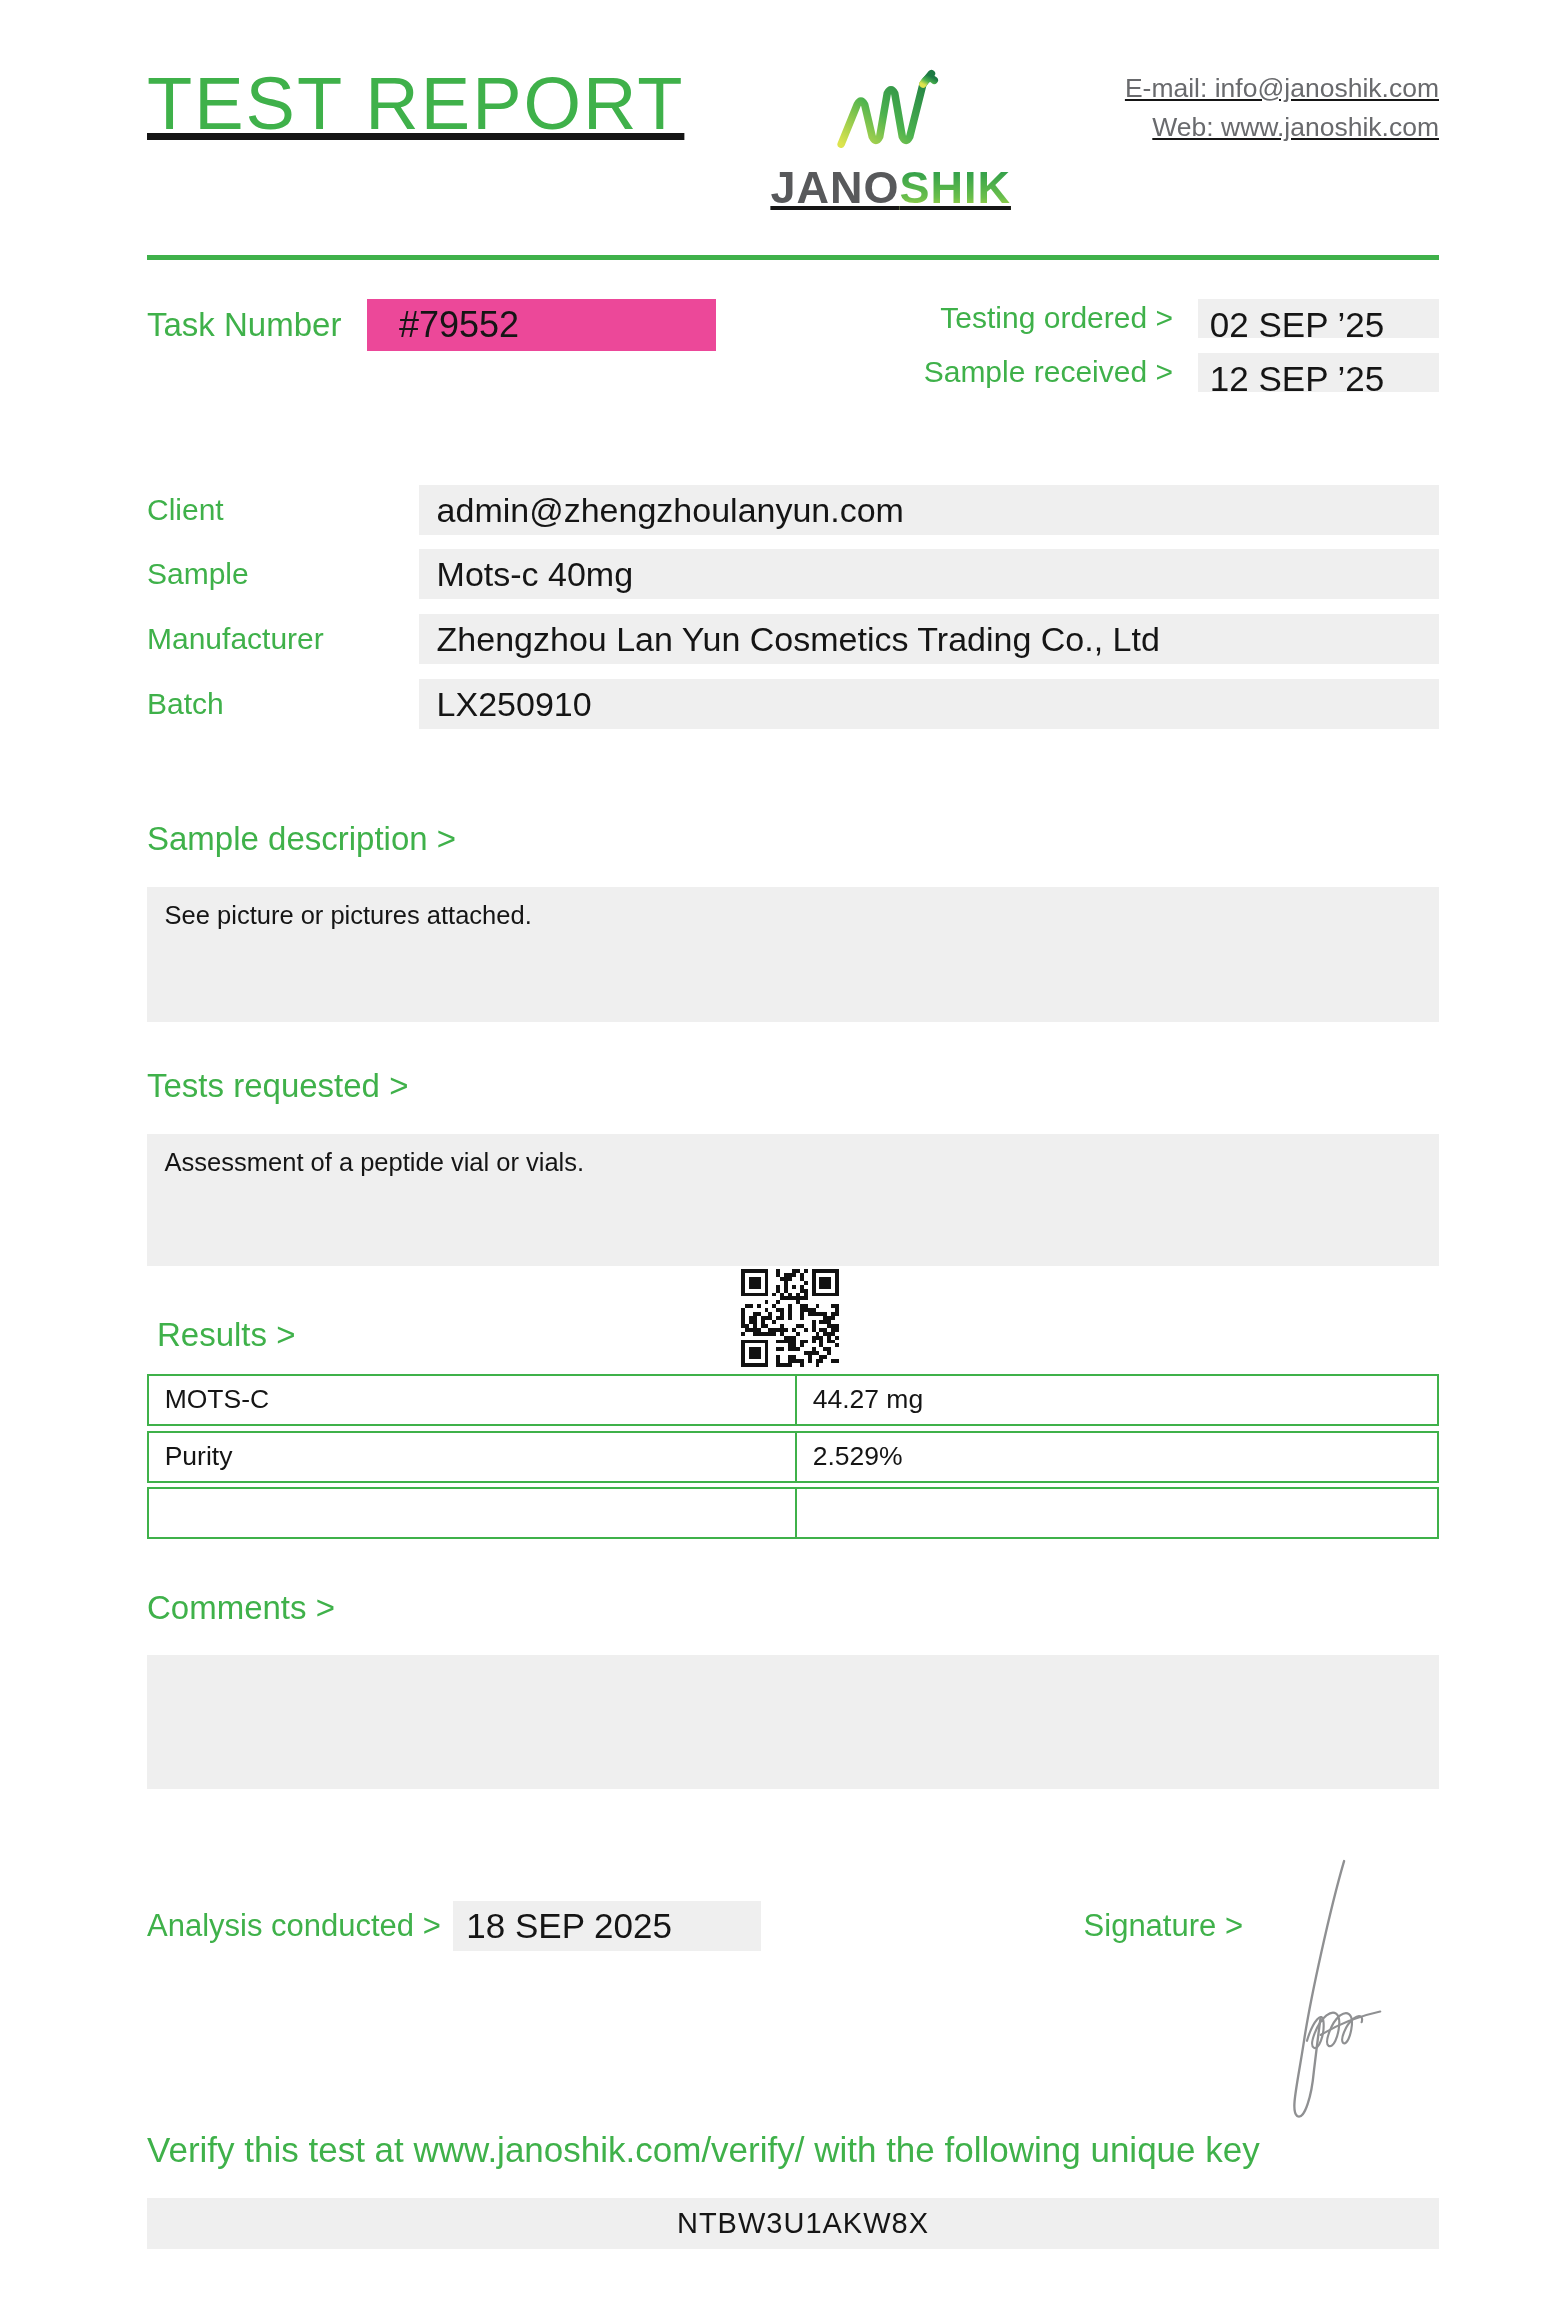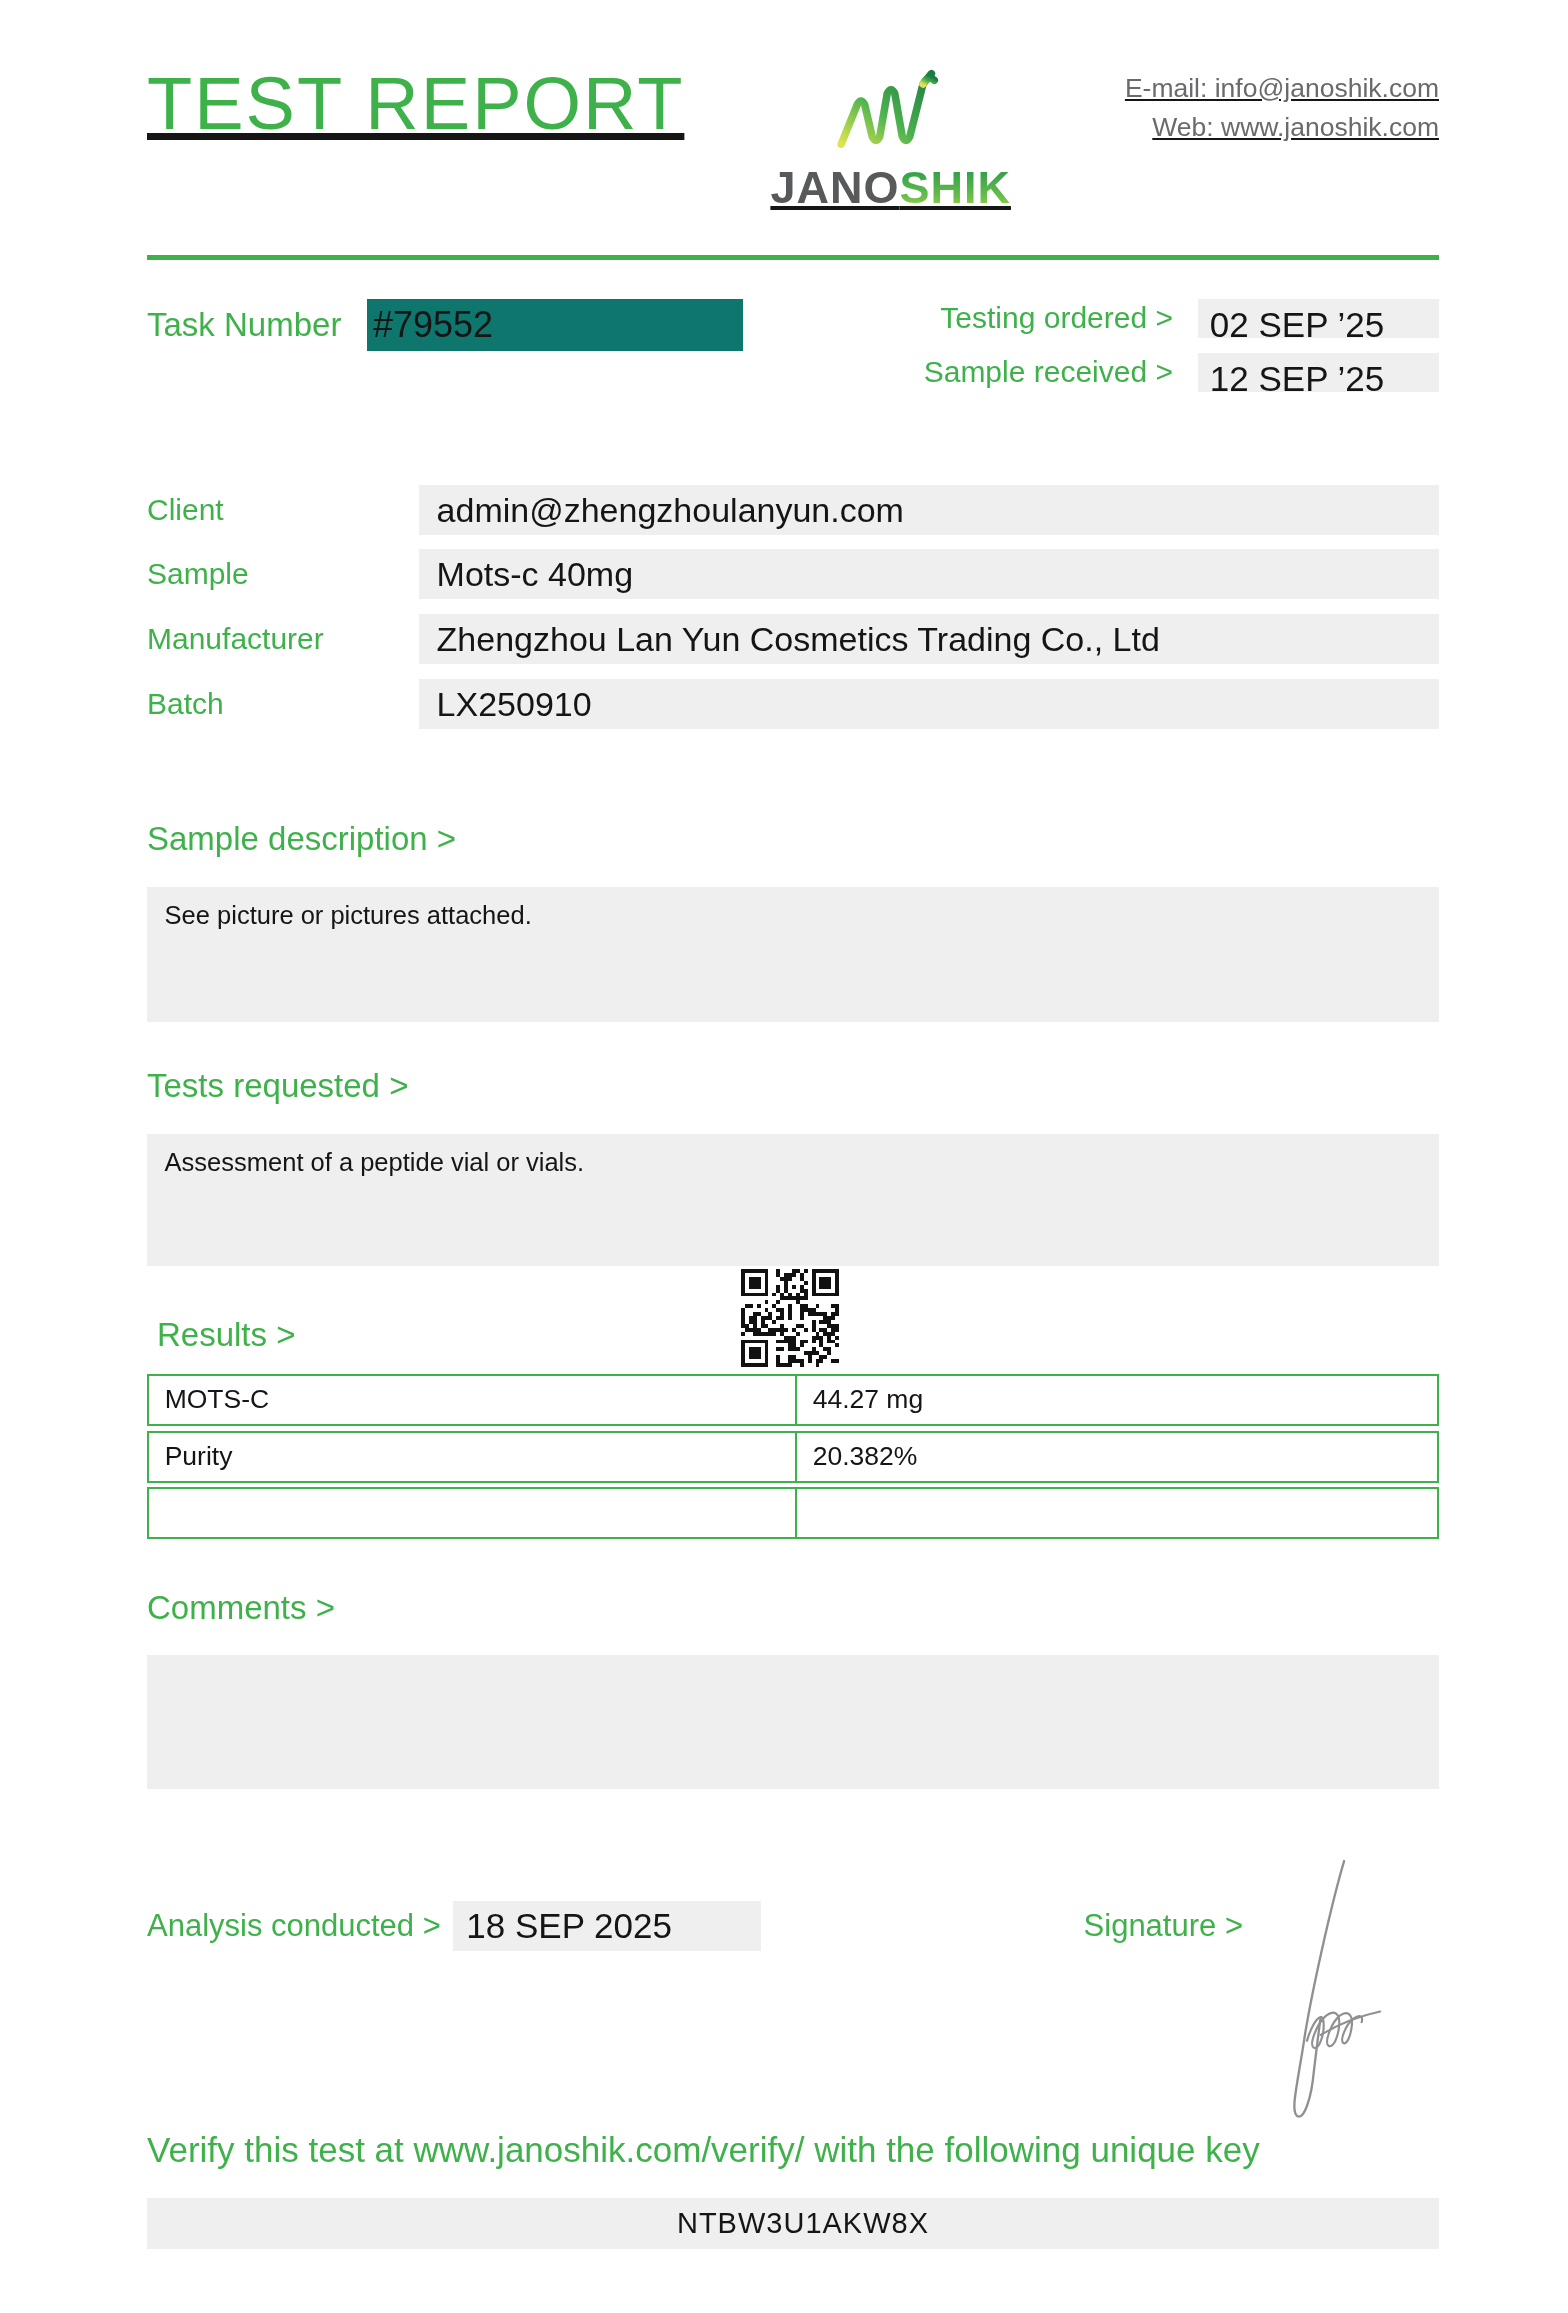--- a/index.html
+++ b/index.html
@@ -24,21 +24,21 @@
   }
   .contact { margin-left:auto; text-align:right; color:#696a6d; font-size:26.5px; line-height:39px; margin-bottom:3.9px; white-space:nowrap; }
 
   .rule { height:4.9px; background:#3fb14a; margin-top:39px; }
 
   
   .task-row { display:flex; align-items:flex-start; margin-top:39px; }
   .task-left { display:flex; align-items:center; height:52px; }
   .g-label { color:#3fb14a; font-size:30px; white-space:nowrap; }
   .task-num-label { font-size:33px; }
-  .task-box { width:376px; height:52px; line-height:52px; background:#0f766e; font-size:36px; padding:0 6px; margin-left:25.5px; }
+  .task-box { width:349px; height:52px; line-height:52px; background:#ec4899; font-size:36px; padding:0 32px; margin-left:25.5px; }
   .dates { margin-left:auto; display:flex; flex-direction:column; gap:14.7px; }
   .date-row { display:flex; align-items:center; }
   .date-label { width:323px; text-align:right; margin-right:25px; font-size:30px; }
   .date-box { width:241px; height:39px; line-height:51px; background:#efefef; font-size:35px; padding:0 11.8px; white-space:nowrap; }
 
   
   .details { margin-top:93px; }
   .d-row { display:flex; align-items:center; margin-bottom:14.7px; }
   .d-label { width:272px; font-size:30px; }
   .d-value { flex:1; height:50px; line-height:50px; background:#efefef; font-size:34px; padding:0 17.6px; white-space:nowrap; overflow:hidden; }
@@ -364,21 +364,21 @@
         </svg>
     </div>
 
     <div class="rtable">
       <div class="r-row">
         <div class="r-cell r-name">MOTS-C</div>
         <div class="r-cell r-val">44.27 mg</div>
       </div>
       <div class="r-row">
         <div class="r-cell r-name">Purity</div>
-        <div class="r-cell r-val">20.382%</div>
+        <div class="r-cell r-val">2.529%</div>
       </div>
       <div class="r-row">
         <div class="r-cell r-name"></div>
         <div class="r-cell r-val"></div>
       </div>
     </div>
 
     <div class="sec-title mt-comments">Comments &gt;</div>
     <div class="sec-box box-comments">
       <span></span>

